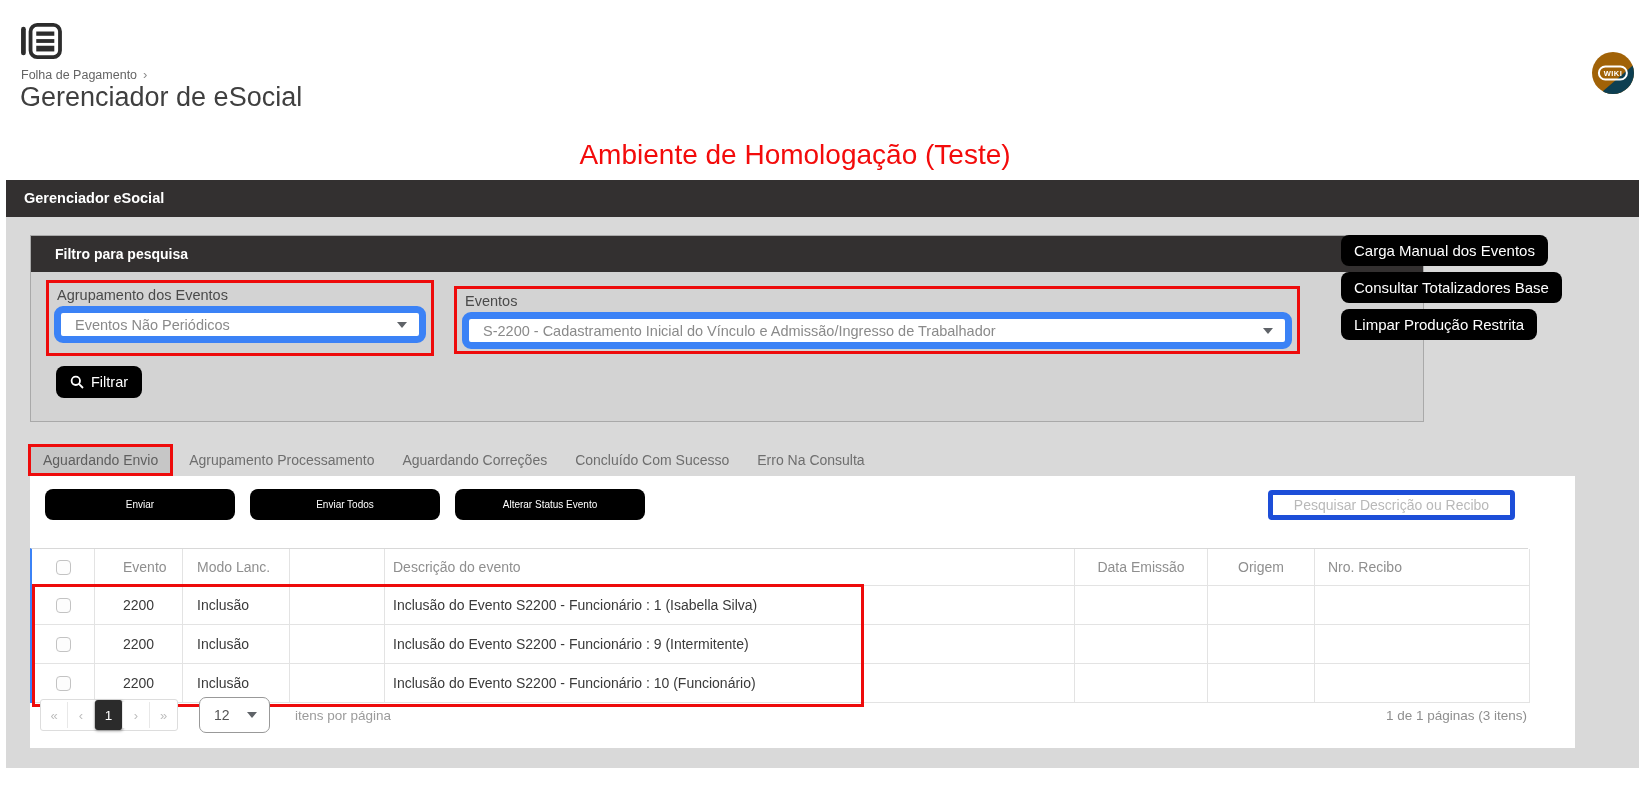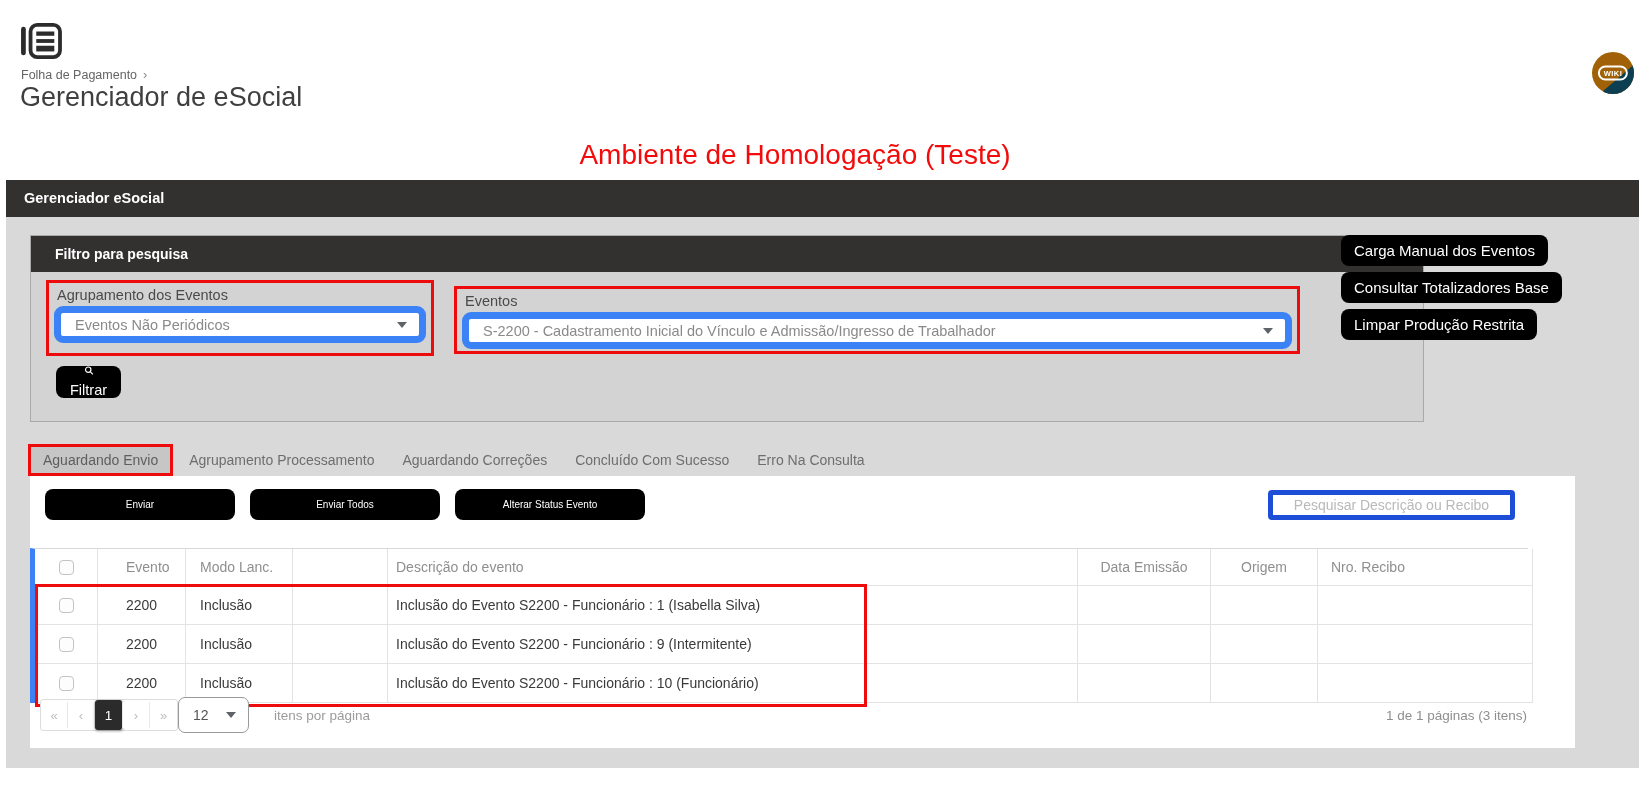--- a/index.html
+++ b/index.html
@@ -48,21 +48,21 @@
     white-space:nowrap; overflow:hidden;
   }
   .caret { position:absolute; right:12px; top:50%; margin-top:-3px; width:0; height:0;
     border-left:5px solid transparent; border-right:5px solid transparent;
     border-top:6px solid #5f6368; }
   .btn-dark {
     background:#000000; color:#fff; border:none; border-radius:8px; cursor:pointer;
     font-family:Liberation Sans, sans-serif; font-size:14.5px; display:inline-flex; align-items:center;
     justify-content:center;
   }
-  .filtrar-btn { position:absolute; left:25px; top:130px; height:32px; padding:0 14px; gap:7px;flex-direction:column; }
+  .filtrar-btn { position:absolute; left:25px; top:130px; height:32px; padding:0 14px; gap:7px; }
   
   .side-buttons { position:absolute; left:1335px; top:55px; display:flex;
     flex-direction:column; align-items:flex-start; gap:6px; }
   .side-buttons .btn-dark { height:31px; padding:0 13px; font-size:15px; white-space:nowrap; }
   
   .tabs { position:absolute; left:22px; top:264px; display:flex; align-items:center; }
   .tab { font-size:14px; color:#6e6e6e; margin-right:28px; cursor:pointer; white-space:nowrap; }
   .tab.active { background:#c6c6c6; border:3px solid #ee0b0b; padding:5px 12px;
     color:#5e5e5e; margin-right:16px; }
   
@@ -70,21 +70,21 @@
   .actions-row { position:absolute; left:15px; top:13px; display:flex; gap:15px; }
   .actions-row .btn-dark { width:190px; height:31px; font-size:10px; }
   .search-input {
     position:absolute; right:60px; top:14px; width:247px; height:30px;
     border:5px solid #1d4ed8; border-radius:4px; font-family:inherit;
     font-size:14px; color:#555; text-align:center; outline:none;
   }
   .search-input::placeholder { color:#b9b9b9; }
   
   .tbl { position:absolute; left:0; top:72px; width:1498px;
-    border-left:5px solid #3b82f6; border-top:1px solid #d8d8d8; }
+    border-left:2px solid #3b82f6; border-top:1px solid #d8d8d8; }
   .trow { display:grid; grid-template-columns:63px 88px 107px 95px 690px 133px 107px 215px; }
   .trow > div { border-right:1px solid #e3e3e3; border-bottom:1px solid #e3e3e3;
     display:flex; align-items:center; font-size:14px; }
   .thead > div { height:37px; color:#8f8f8f; }
   .tdata > div { height:39px; color:#3a3a3a; }
   .c-check { justify-content:center; }
   .c-evento { padding-left:28px; }
   .c-modo { padding-left:14px; }
   .c-desc { padding-left:8px; }
   .c-center { justify-content:center; }
@@ -97,21 +97,21 @@
   
   .pager-row { position:absolute; left:10px; right:48px; top:220px; height:38px;
     display:flex; align-items:center; }
   .pager-group { display:flex; border:1px solid #ddd; border-radius:3px; background:#fff;
     align-items:center; }
   .pager-btn { width:27px; height:26px; display:flex; align-items:center; justify-content:center;
     color:#bdbdbd; font-size:13px; border-right:1px solid #e8e8e8; cursor:pointer; background:#fff; }
   .pager-btn:last-child { border-right:none; }
   .pager-btn.active { background:#2b2b2b; color:#fff; width:28px; height:30px;
     border-radius:3px; font-size:13.5px; box-shadow:0 1px 3px rgba(0,0,0,.4); }
-  .page-size { position:relative; width:71px; height:36px; background:#fff;
+  .page-size { position:relative; margin-left:21px; width:71px; height:36px; background:#fff;
     border:1.5px solid #999; border-radius:7px; display:flex; align-items:center;
     padding-left:14px; font-size:14px; color:#555; cursor:pointer;text-align:right; }
   .per-page-label { margin-left:25px; font-size:13.5px; color:#9b9b9b; }
   .pager-spacer { flex:1; }
   .pager-summary { font-size:13.5px; color:#8f8f8f; }
 </style>
 </head>
 <body>
 
 <div class="app-icon">

